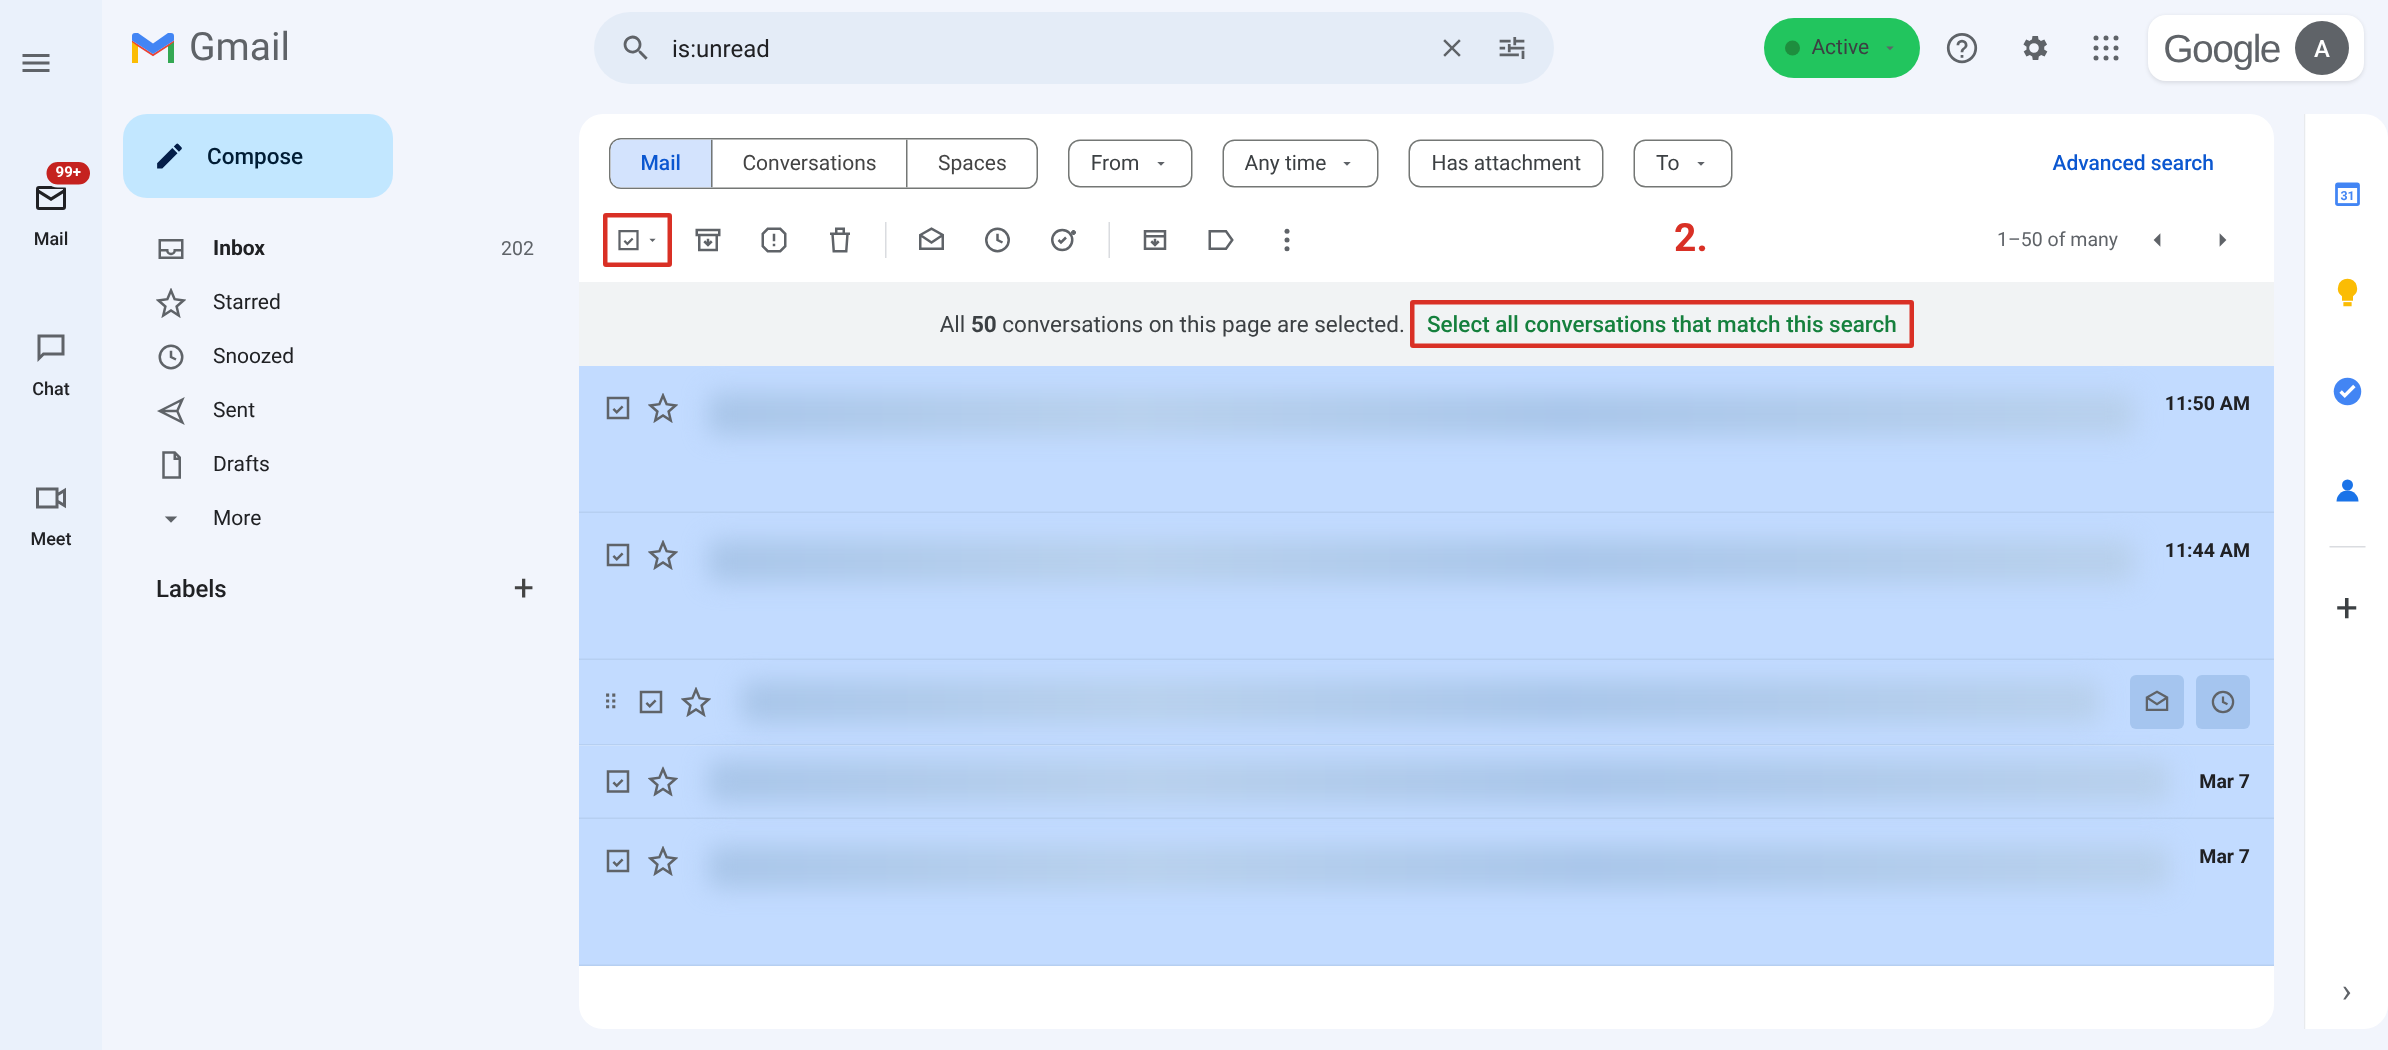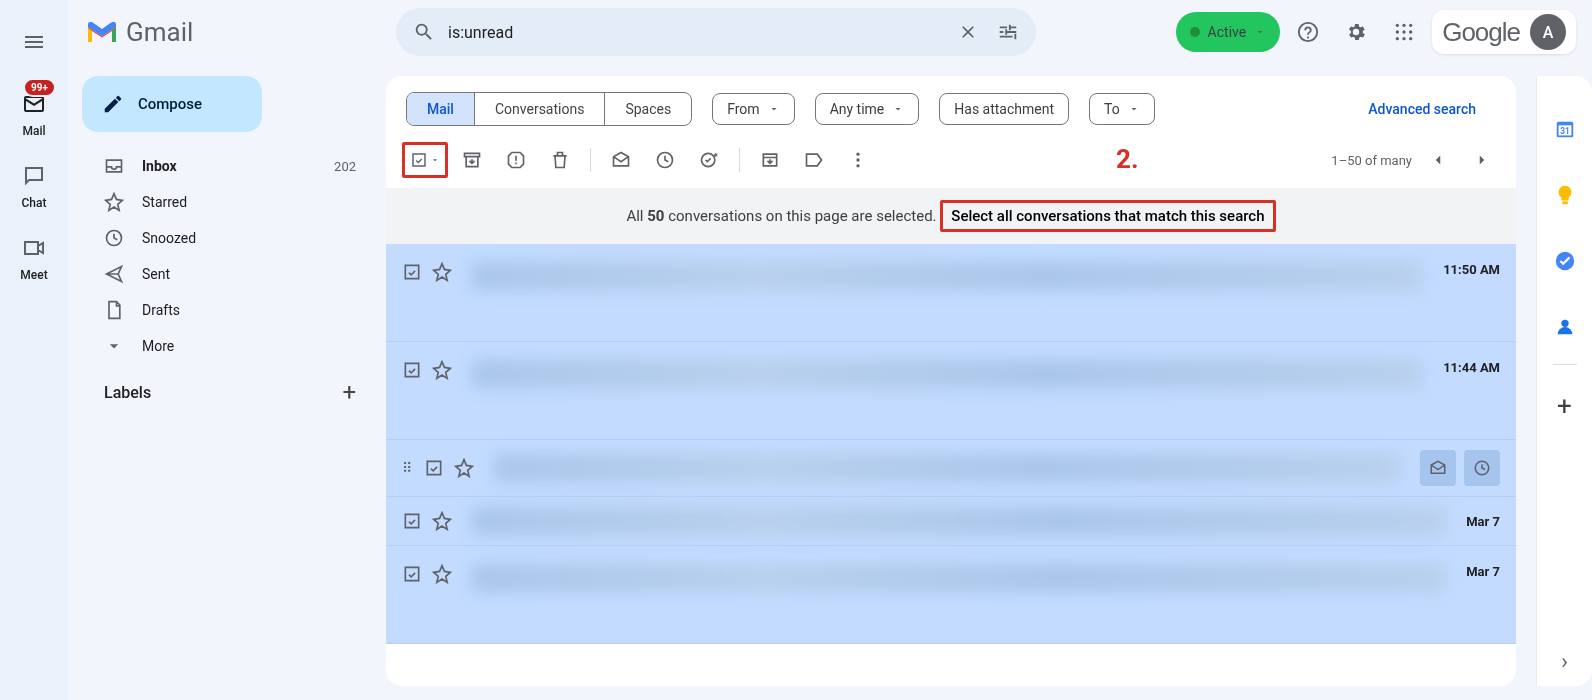--- a/index.html
+++ b/index.html
@@ -1,18 +1,18 @@
 <!DOCTYPE html>
 <html><head>
 <meta charset="utf-8">
 <style>
 * { box-sizing: border-box; margin: 0; padding: 0; font-family: 'Google Sans', Roboto, Arial, sans-serif; }
 body { background: #f2f5fc; width: 1592px; height: 700px; overflow: hidden; position: relative; }
 
-.app-rail { position: absolute; left: 0; top: 0; width: 68px; height: 700px; background: #eaf1fb; display: flex; flex-direction: column; align-items: center; padding-top: 18px; }
+.app-rail { position: absolute; left: 0; top: 0; width: 68px; height: 700px; background: #eaf1fb; display: flex; flex-direction: column; padding-top: 18px; gap: 28px; }
 .hamburger { width: 48px; height: 48px; display: flex; align-items: center; justify-content: center; cursor: pointer; border-radius: 50%; }
 .hamburger svg { width: 24px; height: 24px; fill: #5f6368; }
 .rail-app { margin-top: 22px; display: flex; flex-direction: column; align-items: center; gap: 4px; cursor: pointer; position: relative; }
 .rail-app .icon-wrap { width: 56px; height: 32px; display:flex; align-items:center; justify-content:center; border-radius: 16px; }
 .rail-app:first-of-type .icon-wrap { background: transparent; }
 .rail-label { font-size: 12px; color: #202124; font-weight: 500; }
 .mail-badge { position: absolute; top: -10px; right: 6px; background: #c5221f; color: #fff; font-size: 10px; font-weight: 700; padding: 2px 6px; border-radius: 10px; border: 2px solid #eaf1fb; }
 
 .header-row { position: absolute; left: 68px; top: 0; right: 0; height: 64px; display: flex; align-items: center; padding-left: 18px; padding-right: 16px; }
 .logo-area { display: flex; align-items: center; gap: 8px; width: 310px; }
@@ -53,21 +53,21 @@
 .tb-sel { width:46px; height:36px; border-radius:6px; display:flex; align-items:center; justify-content:center; gap:2px; cursor:pointer;}
 .tb-icon { width:40px; height:40px; display:flex; align-items:center; justify-content:center; cursor:pointer; border-radius:50%;}
 .tb-sep { width:1px; height:24px; background:#dadce0; margin: 0 6px;}
 .pager { margin-left:auto; display:flex; align-items:center; gap:8px; color:#5f6368; font-size:13px;}
 .pg-btn { width:36px; height:36px; display:flex; align-items:center; justify-content:center; cursor:pointer; border-radius:50%;}
 .red-box { border: 3px solid #d93025; border-radius:2px;}
 .annot { position:absolute; font-size: 26px; font-weight:700; color:#d93025; }
 
 .banner { background:#f1f3f4; padding: 12px 20px; text-align:center; font-size:15px; color:#3c4043;}
 .banner b { font-weight:700;}
-.banner a { color:#000000; text-decoration:none; font-weight:500; padding: 4px 8px; display:inline-block;}
+.banner a { color:#15803d; text-decoration:none; font-weight:500; padding: 4px 8px; display:inline-block;}
 .banner a.red-box { padding: 4px 8px;}
 
 .msg-list { }
 .msg-row { display:flex; align-items:center; padding: 10px 16px; background:#c2dbff; border-bottom: 1px solid rgba(100,121,143,0.12); min-height: 48px; gap: 10px;}
 .msg-row.tall { min-height: 98px; align-items:flex-start; padding-top:18px;}
 .cbx { width:20px; height:20px; flex-shrink:0;}
 .star { width:20px; height:20px; flex-shrink:0; cursor:pointer;}
 .blur-area { flex:1; height: 28px; background: linear-gradient(90deg, #a8c5e9 0%, #b8d0ec 30%, #a8c5e9 60%, #b8d0ec 100%); filter: blur(8px); border-radius: 6px; margin: 0 10px;}
 .msg-time { font-size:13px; color:#202124; font-weight:700; white-space:nowrap;}
 .drag-handle { width: 12px; color:#5f6368; font-size:14px;}

